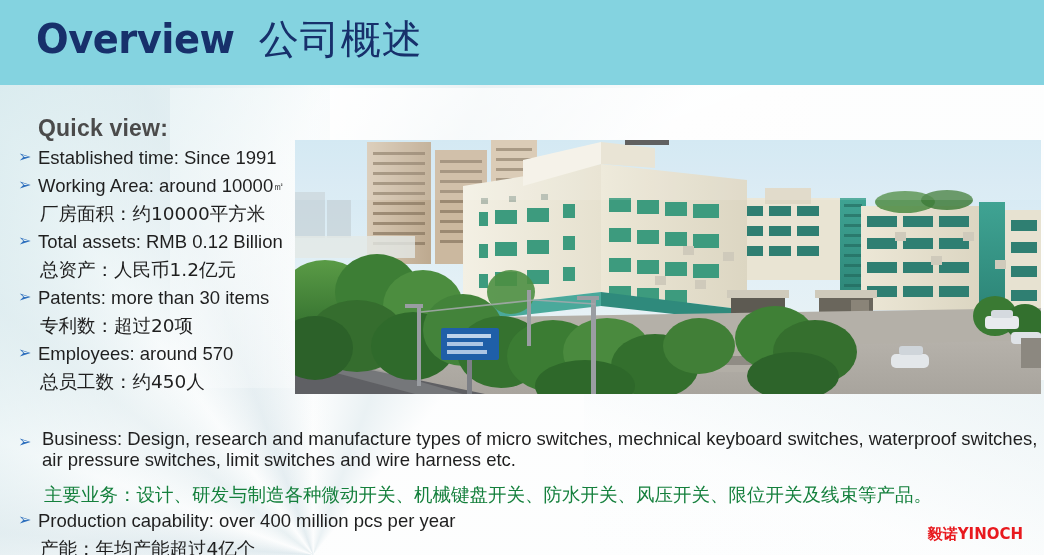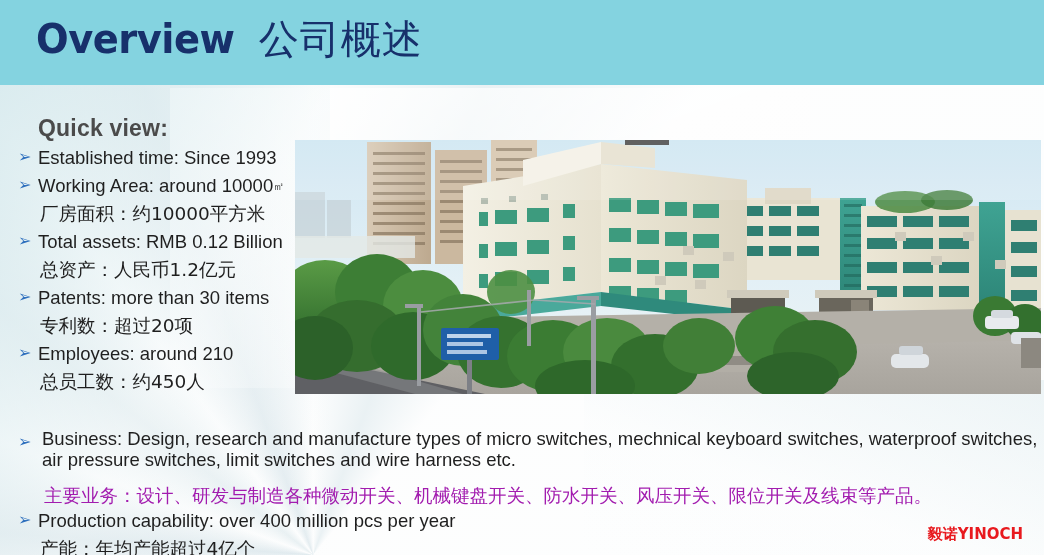--- a/index.html
+++ b/index.html
@@ -170,23 +170,23 @@
     padding-top: 2px;
   }
   .biz-en {
     font-size: 18.5px;
     color: #1f1f1f;
     line-height: 21px;
     white-space: nowrap;
     padding-left: 4px;
   }
   .biz-zh {
-    font-family: Liberation Sans, sans-serif;
+    font-family: Liberation Serif, serif;
     font-size: 18.5px;
-    color: #a21caf;
+    color: #15803d;
     line-height: 27px;
     white-space: nowrap;
     padding-left: 30px;
     margin-top: 12px;
   }
   .prod-block {
     position: absolute;
     left: 14px; top: 412px;
     width: 700px;
   }
@@ -233,21 +233,21 @@
   </div>
 
   <div class="content">
 
     <div class="quick-view">Quick view:</div>
 
     <div class="bullet-list">
 
       <div class="row">
         <span class="arrow">➢</span>
-        <span class="en-line">Established time: Since 1993</span>
+        <span class="en-line">Established time: Since 1991</span>
       </div>
 
       <div class="row">
         <span class="arrow">➢</span>
         <span class="en-line"><span>Working Area: around 10000</span><span class="sup">㎡</span></span>
       </div>
       <div class="row sub">
         <span class="zh-line">厂房面积：约10000平方米</span>
       </div>
 
@@ -262,21 +262,21 @@
       <div class="row">
         <span class="arrow">➢</span>
         <span class="en-line">Patents:  more than 30 items</span>
       </div>
       <div class="row sub">
         <span class="zh-line">专利数：超过20项</span>
       </div>
 
       <div class="row">
         <span class="arrow">➢</span>
-        <span class="en-line">Employees: around 210</span>
+        <span class="en-line">Employees: around 570</span>
       </div>
       <div class="row sub">
         <span class="zh-line">总员工数：约450人</span>
       </div>
 
     </div>
 
     <div class="wide-block">
       <div class="wide-row">
         <span class="arrow">➢</span>

